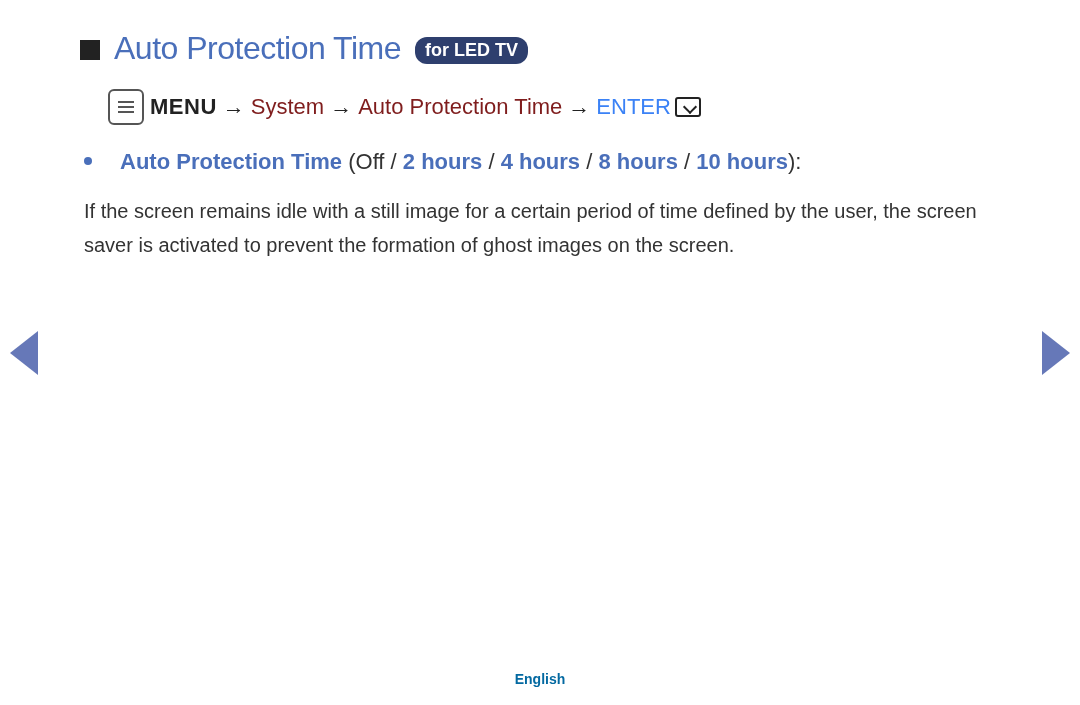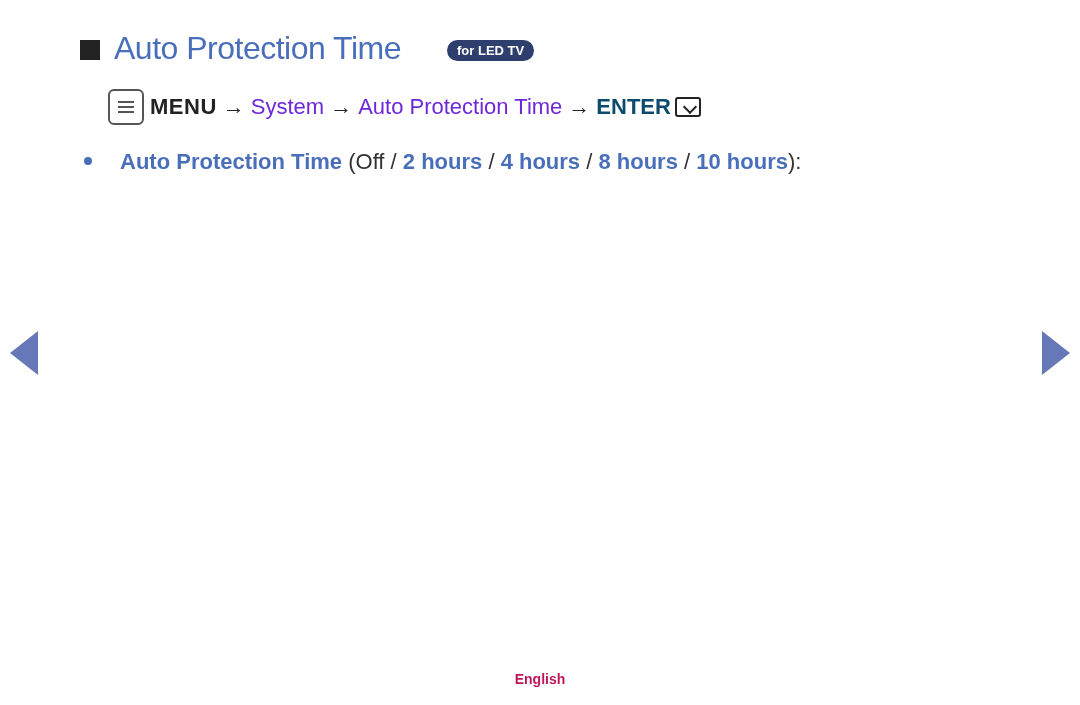--- a/index.html
+++ b/index.html
@@ -39,27 +39,26 @@
     .page-title {
       font-size: 32px;
       font-weight: 400;
       color: #4a6fba;
       letter-spacing: -0.5px;
     }
 
     .led-badge {
       background: #2e3f6e;
       color: #ffffff;
-      font-size: 13px;
+      font-size: 18px;
       font-weight: 600;
       padding: 3px 10px;
       border-radius: 12px;
       white-space: nowrap;
       margin-top: 4px;
-      margin-left: 32px;
     }
 
     .menu-path-row {
       display: flex;
       align-items: center;
       gap: 6px;
       margin-bottom: 22px;
       margin-left: 4px;
       font-size: 20px;
       padding-left: 24px;
@@ -86,28 +85,28 @@
     }
 
     .arrow-text {
       font-size: 22px;
       color: #222;
       font-weight: 400;
     }
 
     .path-link {
       font-size: 22px;
-      color: #6d28d9;
+      color: #7f1d1d;
       font-weight: 400;
     }
 
     .enter-label {
       font-size: 22px;
-      font-weight: 700;
-      color: #0c4a6e;
+      font-weight: 400;
+      color: #3b82f6;
       display: flex;
       align-items: center;
       gap: 2px;
     }
 
     .enter-icon {
       display: inline-block;
       width: 26px;
       height: 20px;
       border: 2.5px solid #222;
@@ -196,21 +195,21 @@
       cursor: pointer;
     }
 
     .footer {
       position: absolute;
       bottom: 18px;
       left: 50%;
       transform: translateX(-50%);
       font-size: 14px;
       font-weight: 700;
-      color: #be185d;
+      color: #0369a1;
     }
 
     .menu-lines {
       display: flex;
       flex-direction: column;
       gap: 3px;
     }
 
     .menu-line {
       width: 16px;
@@ -249,20 +248,21 @@
     </span>
   </div>
 
   <div class="bullet-section">
     <div class="bullet-dot"></div>
     <div class="bullet-text">
       <span class="bold-blue">Auto Protection Time</span><span class="black-text"> (</span><span class="black-text">Off</span><span class="black-text"> / </span><span class="bold-blue">2 hours</span><span class="black-text"> / </span><span class="bold-blue">4 hours</span><span class="black-text"> / </span><span class="bold-blue">8 hours</span><span class="black-text"> / </span><span class="bold-blue">10 hours</span><span class="black-text">):</span>
     </div>
   </div>
 
+  <p class="description-text">If the screen remains idle with a still image for a certain period of time defined by the user, the screen saver is activated to prevent the formation of ghost images on the screen.</p>
 
 </div>
 
 <div class="nav-left"></div>
 
 <div class="nav-right"></div>
 
 <div class="footer">English</div>
 
 </body></html>

